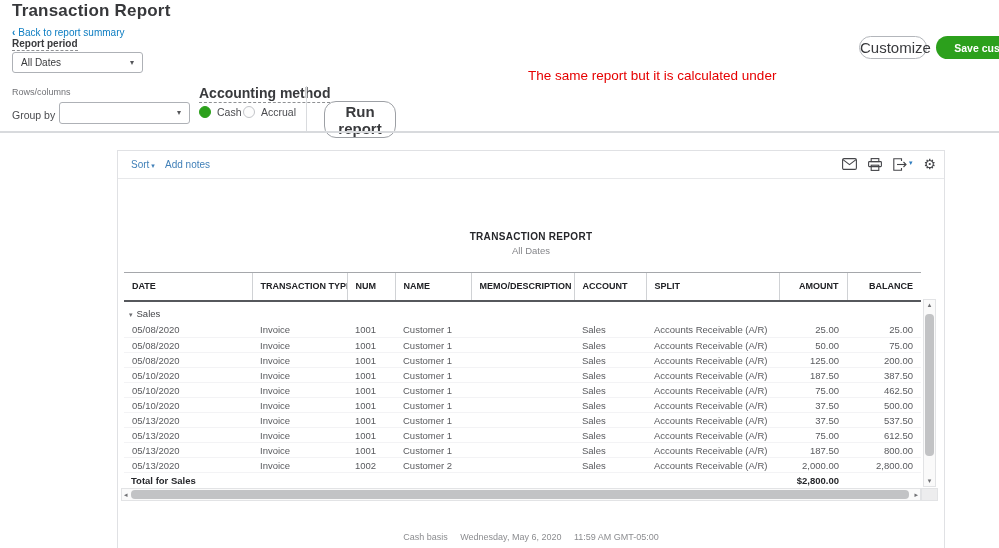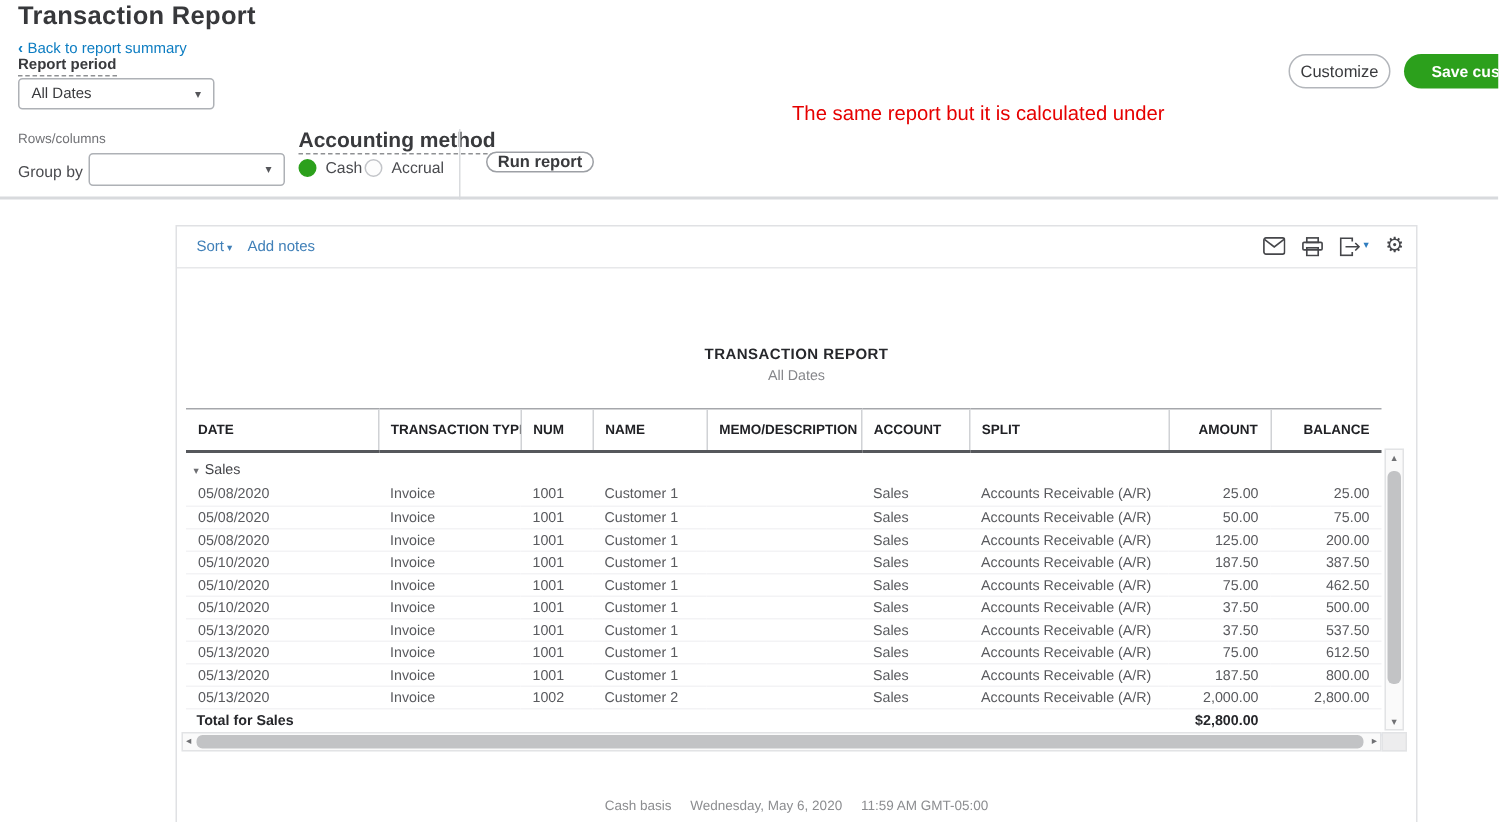--- a/index.html
+++ b/index.html
@@ -27,24 +27,24 @@
   .accounting-label { left:199px; top:85px; font-size:14px; font-weight:bold; color:#393a3d;
     border-bottom:1px dashed #8f9194; padding-bottom:1px; }
   .radio-row { top:106px; display:flex; align-items:center; gap:6px; cursor:pointer; }
   .radio-cash { left:199px; }
   .radio-accrual { left:243px; }
   .radio-dot { width:12px; height:12px; border-radius:50%; }
   .radio-dot.on { background:#2ca01c; border:1px solid #2ca01c; }
   .radio-dot.off { background:#fdfdfd; border:1px solid #c3c5c9; }
   .radio-label { font-size:10.5px; color:#4a4b4f; }
   .vdiv { left:306px; top:86px; width:1px; height:47px; background:#d9dbde; }
-  .pill-btn { border-radius:12px; background:#fff; border:1px solid #9da0a5; font-size:11px;
+  .pill-btn { border-radius:12px; background:#fff; border:1px solid #9da0a5; font-size:15px;
     font-weight:bold; color:#393a3d; text-align:center; cursor:pointer;
     font-family:"Liberation Sans",sans-serif; }
-  .run-btn { left:324px; top:101px; width:72px; height:14px; border-width:1.5px; }
+  .run-btn { left:324px; top:101px; width:72px; height:37px; border-width:1.5px; }
   .customize-btn { left:859px; top:36px; width:68px; height:23px; border-color:#b3b6bb; font-weight:normal; }
   .save-btn { left:936px; top:36px; width:92px; height:23px; border-radius:12px; background:#2ca01c;
     border:none; color:#fff; font-size:10.5px; font-weight:bold; text-align:center; cursor:pointer;
     font-family:"Liberation Sans",sans-serif; }
   .hdivider { left:0; top:131px; width:999px; height:2px; background:#d8dadd; }
   .annotation { left:528px; top:66px; font-size:13.5px; line-height:20px; color:#e60000; }
 
   
   .card { left:117px; top:150px; width:828px; height:400px; background:#fff; border:1px solid #e0e1e4; }
   .card .abs { position:absolute; }

